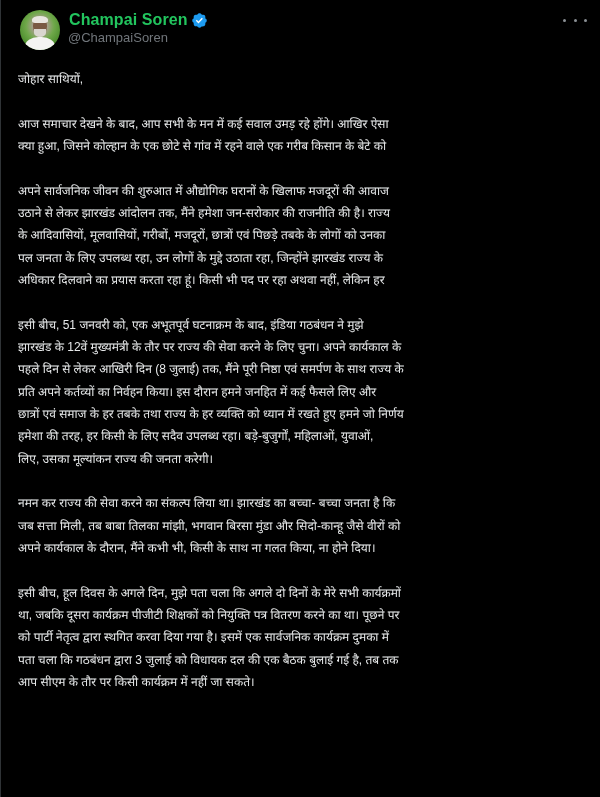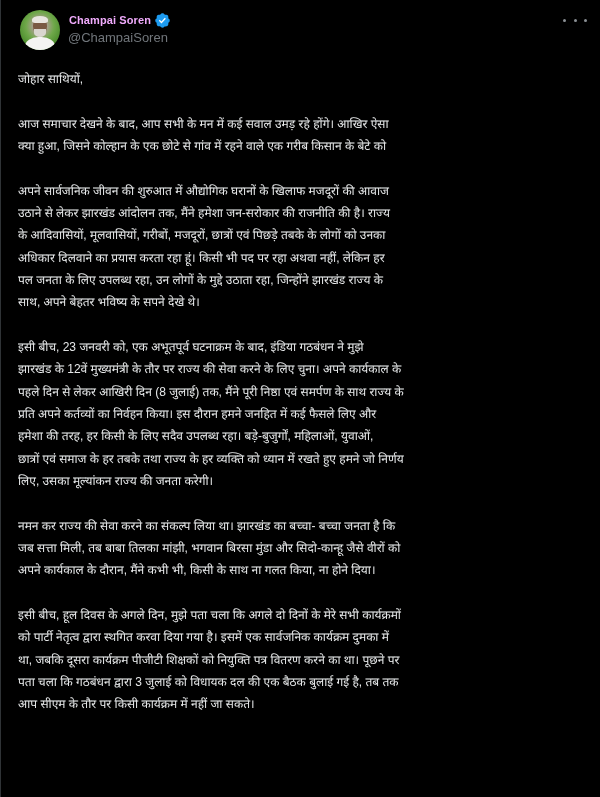--- a/index.html
+++ b/index.html
@@ -72,22 +72,22 @@
       position: absolute;
       left: 68px;
       top: 10px;
       display: flex;
       align-items: center;
       height: 20px;
     }
     .display-name {
       font-family: "Liberation Sans", sans-serif;
       font-weight: bold;
-      font-size: 11px;
-      color: #f0abfc;
+      font-size: 16px;
+      color: #22c55e;
       letter-spacing: 0.1px;
     }
     .verified {
       margin-left: 3px;
       width: 17px;
       height: 17px;
       display: inline-block;
     }
     .handle {
       position: absolute;
@@ -172,42 +172,41 @@
 
     <p class="para">
       <span class="line">आज समाचार देखने के बाद, आप सभी के मन में कई सवाल उमड़ रहे होंगे। आखिर ऐसा</span>
       <span class="line">क्या हुआ, जिसने कोल्हान के एक छोटे से गांव में रहने वाले एक गरीब किसान के बेटे को</span>
     </p>
 
     <p class="para">
       <span class="line">अपने सार्वजनिक जीवन की शुरुआत में औद्योगिक घरानों के खिलाफ मजदूरों की आवाज</span>
       <span class="line">उठाने से लेकर झारखंड आंदोलन तक, मैंने हमेशा जन-सरोकार की राजनीति की है। राज्य</span>
       <span class="line">के आदिवासियों, मूलवासियों, गरीबों, मजदूरों, छात्रों एवं पिछड़े तबके के लोगों को उनका</span>
+      <span class="line">पल जनता के लिए उपलब्ध रहा, उन लोगों के मुद्दे उठाता रहा, जिन्होंने झारखंड राज्य के</span>
       <span class="line">अधिकार दिलवाने का प्रयास करता रहा हूं। किसी भी पद पर रहा अथवा नहीं, लेकिन हर</span>
-      <span class="line">पल जनता के लिए उपलब्ध रहा, उन लोगों के मुद्दे उठाता रहा, जिन्होंने झारखंड राज्य के</span>
-      <span class="line">साथ, अपने बेहतर भविष्य के सपने देखे थे।</span>
-    </p>
-
-    <p class="para">
-      <span class="line">इसी बीच, 23 जनवरी को, एक अभूतपूर्व घटनाक्रम के बाद, इंडिया गठबंधन ने मुझे</span>
+    </p>
+
+    <p class="para">
+      <span class="line">इसी बीच, 51 जनवरी को, एक अभूतपूर्व घटनाक्रम के बाद, इंडिया गठबंधन ने मुझे</span>
       <span class="line">झारखंड के 12वें मुख्यमंत्री के तौर पर राज्य की सेवा करने के लिए चुना। अपने कार्यकाल के</span>
       <span class="line">पहले दिन से लेकर आखिरी दिन (8 जुलाई) तक, मैंने पूरी निष्ठा एवं समर्पण के साथ राज्य के</span>
       <span class="line">प्रति अपने कर्तव्यों का निर्वहन किया। इस दौरान हमने जनहित में कई फैसले लिए और</span>
+      <span class="line">छात्रों एवं समाज के हर तबके तथा राज्य के हर व्यक्ति को ध्यान में रखते हुए हमने जो निर्णय</span>
       <span class="line">हमेशा की तरह, हर किसी के लिए सदैव उपलब्ध रहा। बड़े-बुजुर्गों, महिलाओं, युवाओं,</span>
-      <span class="line">छात्रों एवं समाज के हर तबके तथा राज्य के हर व्यक्ति को ध्यान में रखते हुए हमने जो निर्णय</span>
       <span class="line">लिए, उसका मूल्यांकन राज्य की जनता करेगी।</span>
     </p>
 
     <p class="para">
       <span class="line">नमन कर राज्य की सेवा करने का संकल्प लिया था। झारखंड का बच्चा- बच्चा जनता है कि</span>
       <span class="line">जब सत्ता मिली, तब बाबा तिलका मांझी, भगवान बिरसा मुंडा और सिदो-कान्हू जैसे वीरों को</span>
       <span class="line">अपने कार्यकाल के दौरान, मैंने कभी भी, किसी के साथ ना गलत किया, ना होने दिया।</span>
     </p>
 
     <p class="para">
       <span class="line">इसी बीच, हूल दिवस के अगले दिन, मुझे पता चला कि अगले दो दिनों के मेरे सभी कार्यक्रमों</span>
+      <span class="line">था, जबकि दूसरा कार्यक्रम पीजीटी शिक्षकों को नियुक्ति पत्र वितरण करने का था। पूछने पर</span>
       <span class="line">को पार्टी नेतृत्व द्वारा स्थगित करवा दिया गया है। इसमें एक सार्वजनिक कार्यक्रम दुमका में</span>
-      <span class="line">था, जबकि दूसरा कार्यक्रम पीजीटी शिक्षकों को नियुक्ति पत्र वितरण करने का था। पूछने पर</span>
       <span class="line">पता चला कि गठबंधन द्वारा 3 जुलाई को विधायक दल की एक बैठक बुलाई गई है, तब तक</span>
       <span class="line">आप सीएम के तौर पर किसी कार्यक्रम में नहीं जा सकते।</span>
     </p>
   </div>
 </div>
 
 </body></html>

